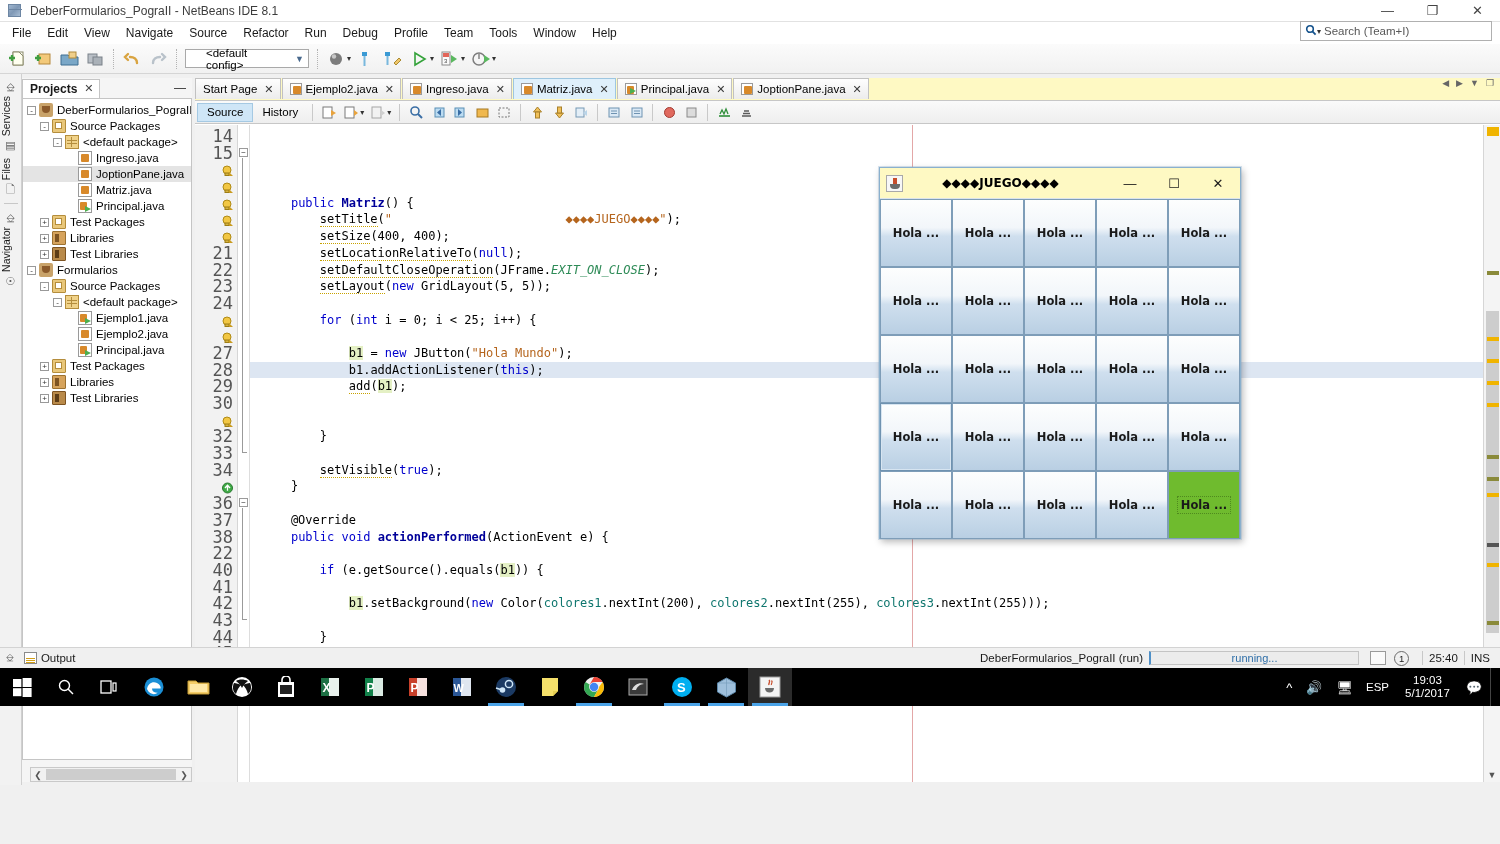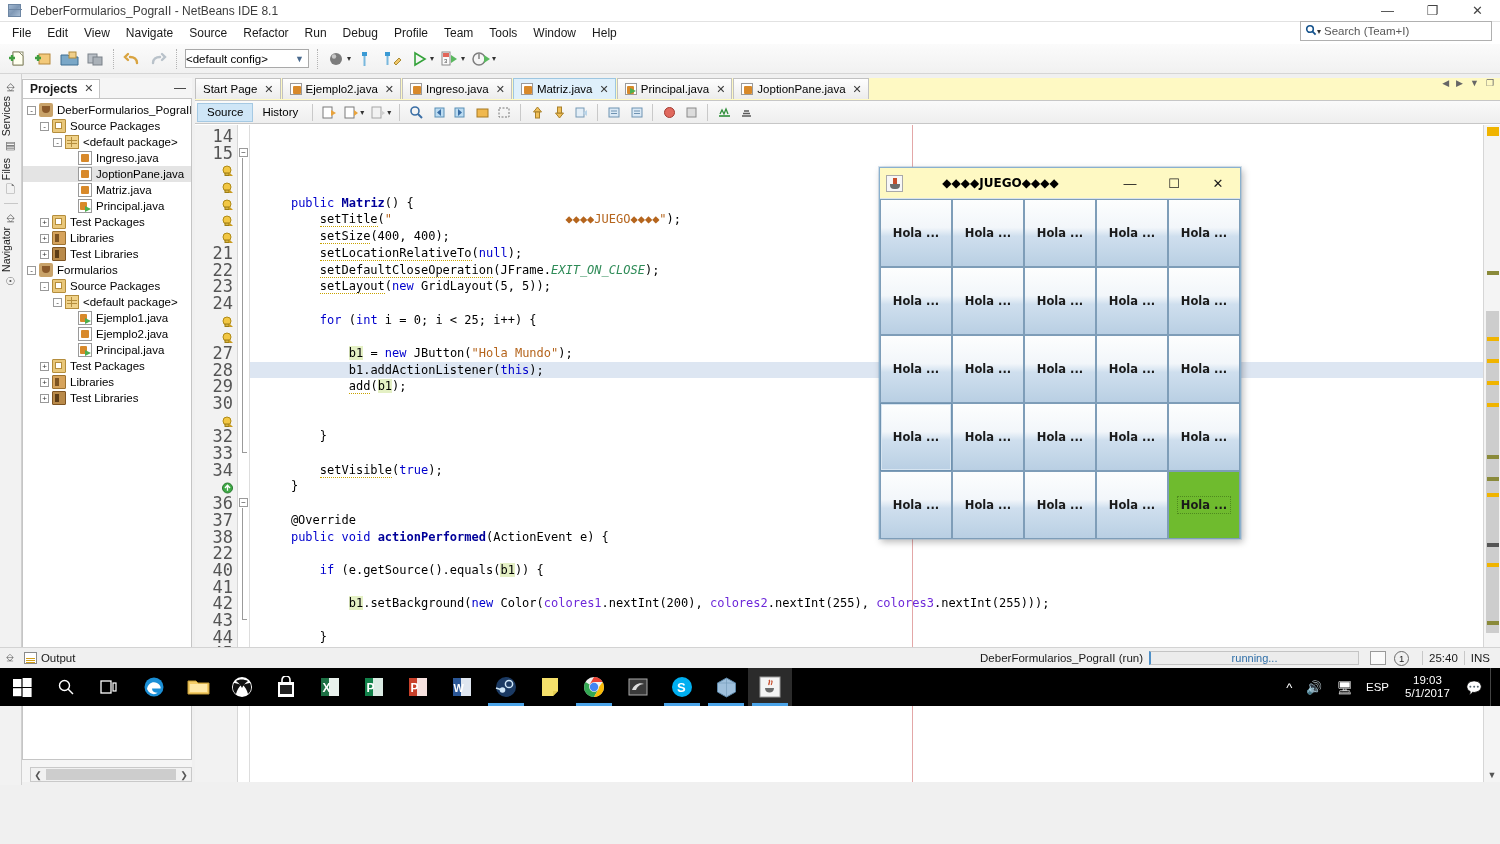--- a/index.html
+++ b/index.html
@@ -46,21 +46,21 @@
   
   .toolbar {
     position:absolute; left:0; top:44px; width:1500px; height:30px;
     background:linear-gradient(#fbfbfb,#f1f1f1); border-bottom:1px solid #d5d5d5;
     display:flex; align-items:center; padding-left:4px;
   }
   .tbtn { width:26px; height:24px; display:flex; align-items:center; justify-content:center; }
   .tsep { width:1px; height:20px; margin:0 5px; border-left:1px dotted #b3b3b3; }
   .cfgsel {
     width:124px; height:19px; background:#fff; border:1px solid #a9a9a9;
-    display:flex; align-items:center; font-size:11.5px; padding-left:0; margin:0 3px;gap:16px;
+    display:flex; align-items:center; font-size:11.5px; padding-left:20px; margin:0 3px;gap:16px;
   }
   .cfgsel .caret { margin-left:auto; margin-right:4px; color:#49698d; font-size:9px; }
   .dd-arrow { font-size:8px; color:#333; margin-left:-2px; margin-right:3px; }
 
   
   .railbar {
     position:absolute; left:0; top:74px; width:22px; height:711px;
     background:#f2f2f2; border-right:1px solid #d0d0d0;
   }
   .rail-group { margin-top:6px; text-align:center; }
@@ -164,21 +164,21 @@
     flex:1; position:relative;
     font-family:"DejaVu Sans Mono", monospace; font-size:12px; line-height:16.7px;
     padding-top:3px; color:#000; white-space:pre;
   }
   .cline { height:16.7px; padding-left:12px; position:relative; }
   .cline.hl { background:#dde6f2; }
   .k { color:#0000cd; }   
   .kw { color:#000099; font-weight:bold;margin-top:44px; }
   .st { color:#b5651d; }  
   .cst { color:#2e8b57; font-style:italic; } 
-  .gr { color:#6d28d9; }
+  .gr { color:#0f766e; }
   .hlv { background:#e4f0c4; }
   .uline { border-bottom:1px dotted #c8a200; }
   .fold-box { width:9px; height:9px; border:1px solid #9a9a9a; background:#fff;
               font-size:8px; line-height:7px; text-align:center; color:#333; }
   .fold-line { position:absolute; left:4px; width:1px; background:#9a9a9a; }
   .fold-end  { position:absolute; left:4px; width:5px; height:1px; background:#9a9a9a; }
   .margin-line { position:absolute; left:662px; top:0; width:1px; height:657px; background:#e3a7a7; }
 
   
   .stripe {

